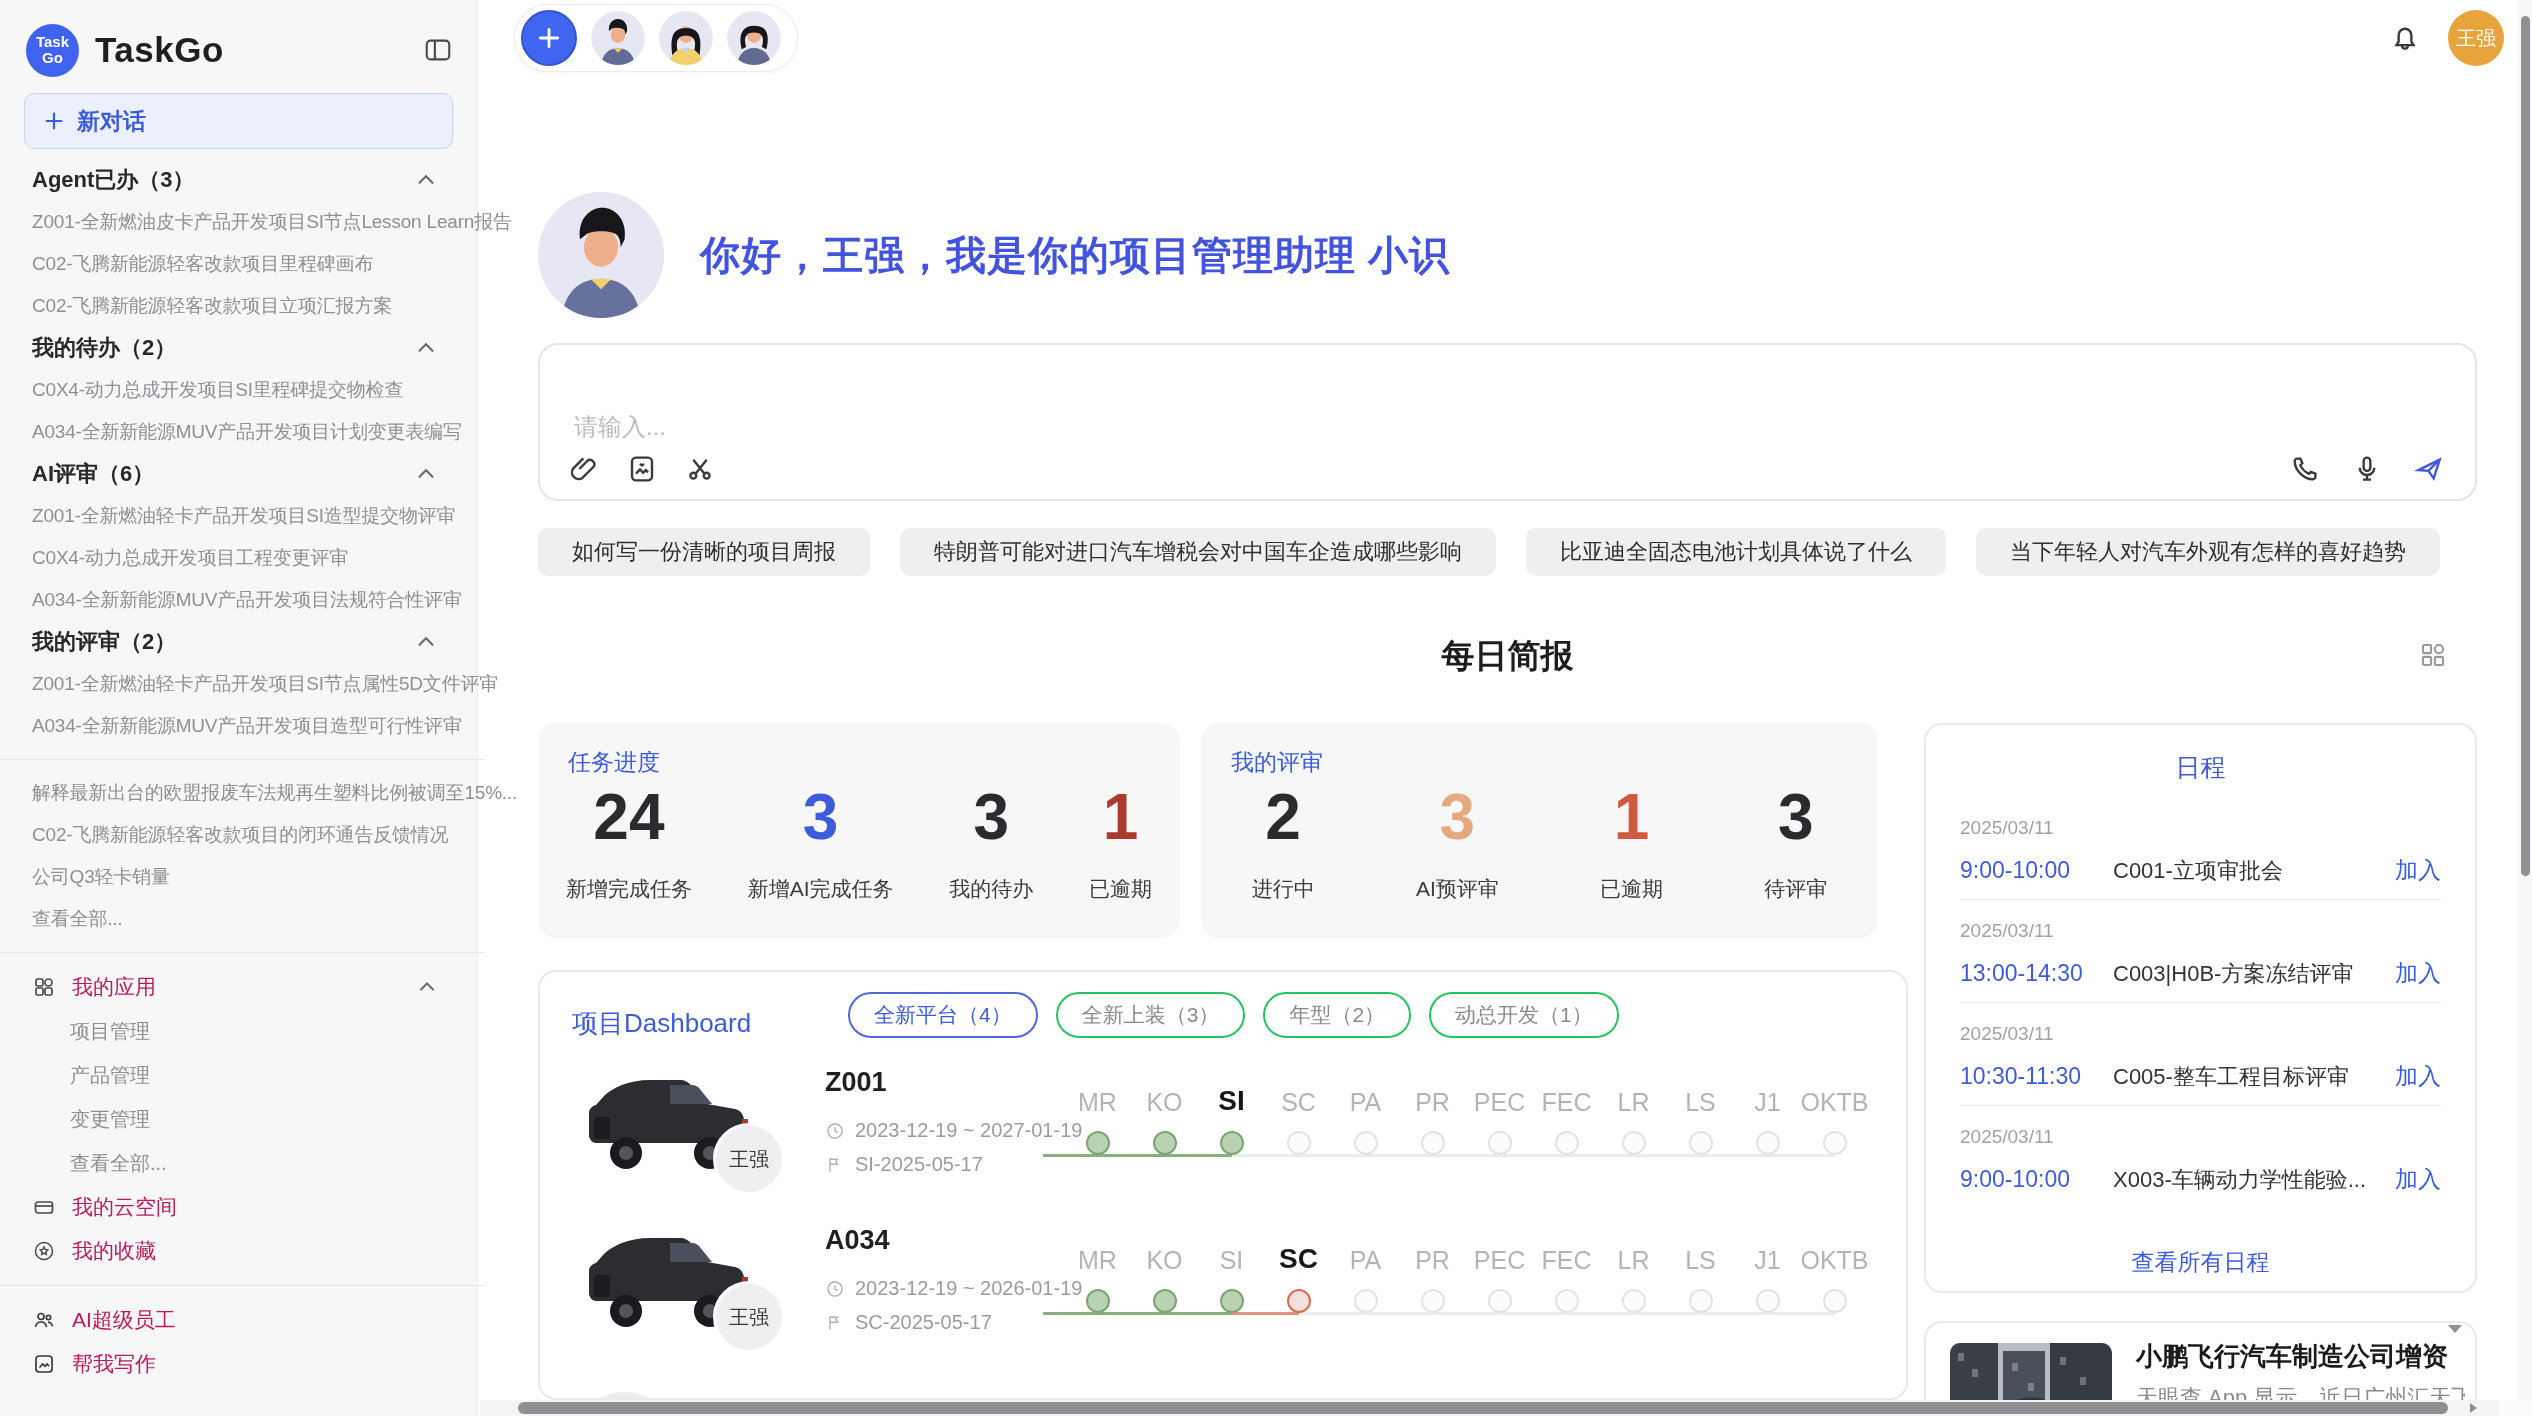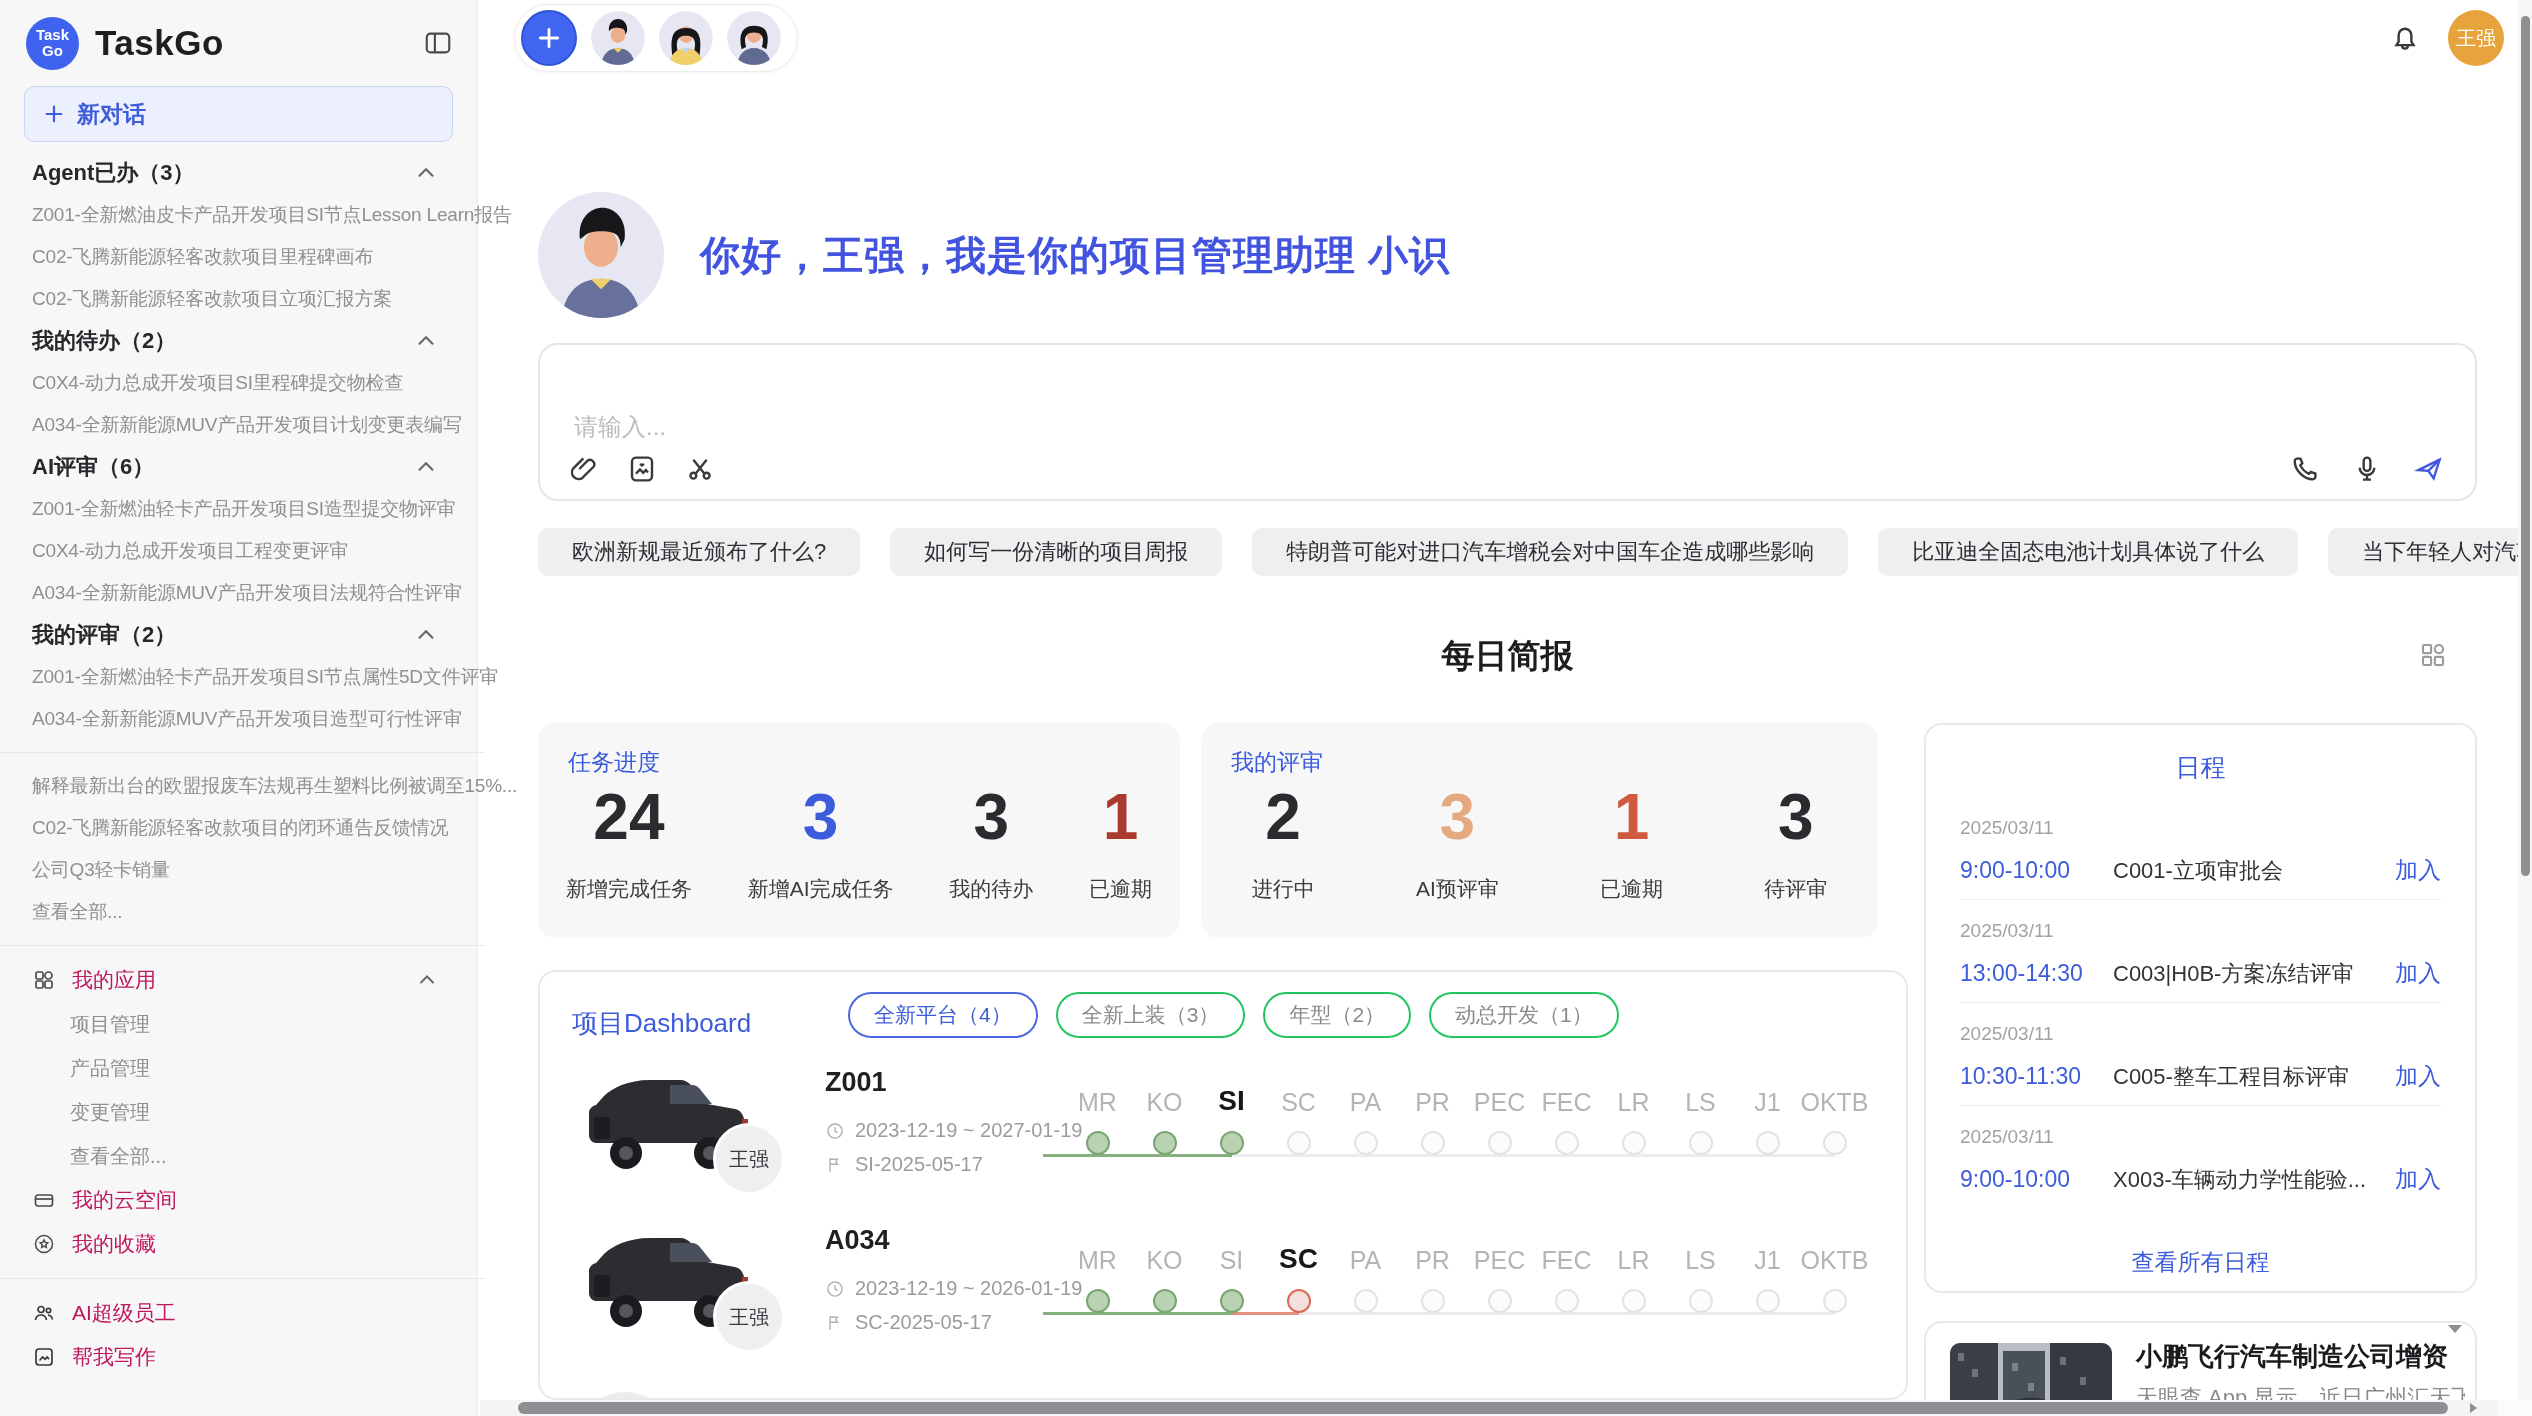--- a/index.html
+++ b/index.html
@@ -2,21 +2,21 @@
 <html><head>
 <meta charset="utf-8">
 <style>
   html,body{margin:0;padding:0;background:#ffffff;}
   #page{position:relative;width:2532px;height:1416px;overflow:hidden;background:#fff;
         font-family:"Liberation Sans","DejaVu Sans",sans-serif;color:#333;}
   svg{display:block;}
 
   
   #sidebar{position:absolute;left:0;top:0;bottom:0;width:478px;box-sizing:border-box;
-           background:#f7f7f8;border-right:1px solid #ebebed;padding:8px 24px;}
+           background:#f7f7f8;border-right:1px solid #ebebed;padding:15px 24px;}
   .sb-head{height:70px;display:flex;align-items:center;gap:16px;padding-left:2px;}
   .sb-logo{width:53px;height:53px;border-radius:50%;background:#3f63ee;color:#fff;
            display:flex;flex-direction:column;align-items:center;justify-content:center;
            font-size:15px;line-height:1.1;font-weight:600;flex-shrink:0;}
   .sb-title{font-size:35px;font-weight:700;color:#1f1f23;flex:1;letter-spacing:.5px;}
   .panel-btn{width:30px;height:30px;cursor:pointer;}
   .new-chat{margin-top:8px;height:56px;width:100%;box-sizing:border-box;border-radius:10px;
             background:#eceffc;border:1px solid #ccd4f6;color:#3d5cdb;font-size:23px;font-weight:600;
             display:flex;align-items:center;gap:12px;padding-left:18px;cursor:pointer;
             font-family:inherit;}
@@ -351,21 +351,20 @@
           <path d="M12 16.5V20M9 20h6"></path>
           </svg>
         <svg viewBox="0 0 24 24" fill="none" stroke="#4257e0" stroke-width="1.8">
           <path d="M4 12.8L20 5l-4.5 14-4-5.6z"></path>
             <path d="M11.5 13.4L20 5"></path>
           </svg>
       </div>
     </div>
 
     <div class="chips" id="chips-row">
-        <div class="chip">欧洲新规最近颁布了什么?</div>
         <div class="chip">如何写一份清晰的项目周报</div>
         <div class="chip">特朗普可能对进口汽车增税会对中国车企造成哪些影响</div>
         <div class="chip">比亚迪全固态电池计划具体说了什么</div>
         <div class="chip">当下年轻人对汽车外观有怎样的喜好趋势</div>
       </div>
 
     <div class="brief-title">每日简报</div>
     <svg class="brief-grid" viewBox="0 0 24 24" fill="none" stroke="#9a9a9e" stroke-width="1.7">
       <rect x="4" y="4" width="6.5" height="6.5" rx="1"></rect>
         <rect x="13.5" y="4" width="6.5" height="6.5" rx="3.2"></rect>

